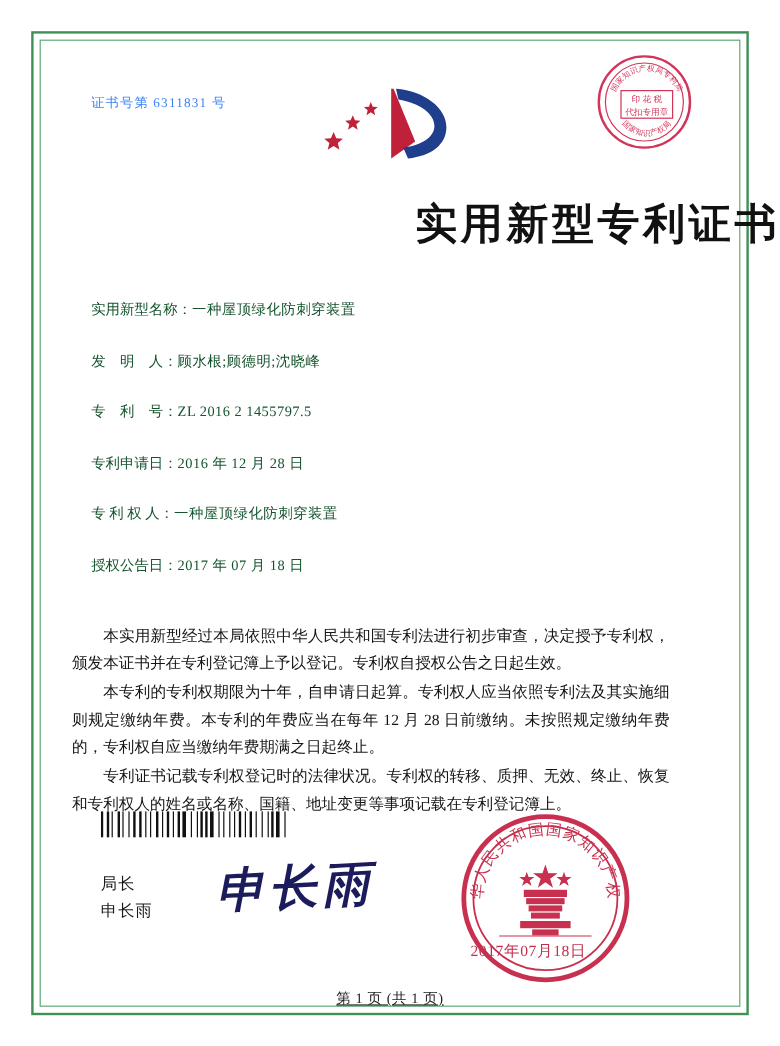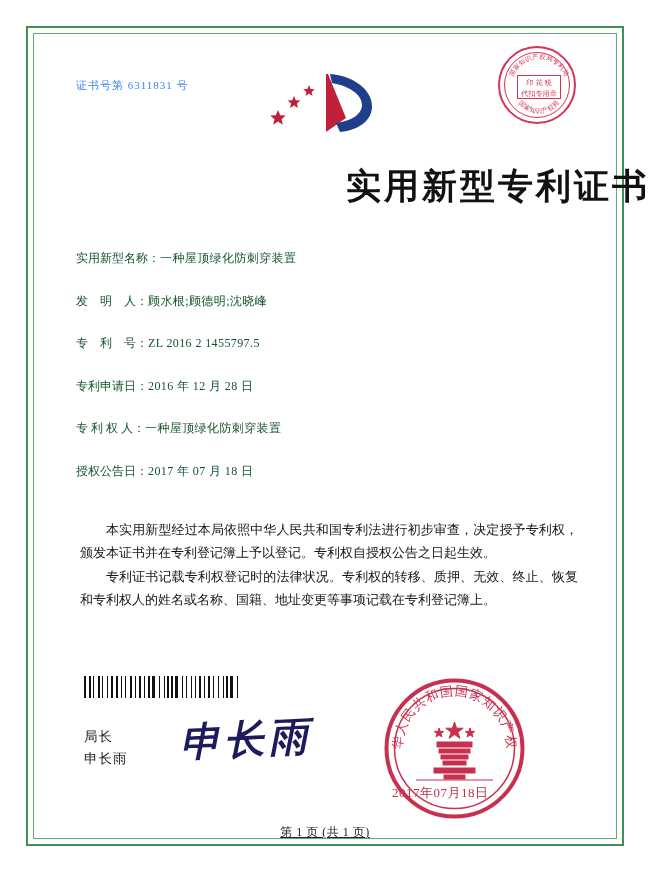--- a/index.html
+++ b/index.html
@@ -127,21 +127,21 @@
   }
   .field-label {
     display: inline-block;
   }
   .field-value {
     display: inline;
     letter-spacing: 0.4px;
   }
   .body-text {
     position: absolute;
-    left: 80px;
+    left: 60px;
     top: 518px;
     width: 498px;
     font-size: 13px;
     line-height: 23px;
     text-align: justify;
     color: #151515;
   }
   .body-text p {
     margin: 0 0 1px 0;
     text-indent: 26px;
@@ -269,20 +269,21 @@
     <div class="field-row">
       <span class="field-label">专 利 权 人：</span><span class="field-value">一种屋顶绿化防刺穿装置</span>
     </div>
     <div class="field-row">
       <span class="field-label">授权公告日：</span><span class="field-value">2017 年 07 月 18 日</span>
     </div>
   </div>
 
   <div class="body-text">
     <p>本实用新型经过本局依照中华人民共和国专利法进行初步审查，决定授予专利权，颁发本证书并在专利登记簿上予以登记。专利权自授权公告之日起生效。</p>
+    <p>本专利的专利权期限为十年，自申请日起算。专利权人应当依照专利法及其实施细则规定缴纳年费。本专利的年费应当在每年 12 月 28 日前缴纳。未按照规定缴纳年费的，专利权自应当缴纳年费期满之日起终止。</p>
     <p>专利证书记载专利权登记时的法律状况。专利权的转移、质押、无效、终止、恢复和专利权人的姓名或名称、国籍、地址变更等事项记载在专利登记簿上。</p>
   </div>
 
   <div class="barcode">
       <i style="width: 2.4px; margin-right: 0.9px;"></i>
       <i style="width: 0.8px; margin-right: 0.9px; background: transparent;"></i>
       <i style="width: 1.6px; margin-right: 0.9px;"></i>
       <i style="width: 0.8px; margin-right: 0.9px; background: transparent;"></i>
       <i style="width: 0.8px; margin-right: 0.9px;"></i>
       <i style="width: 2.4px; margin-right: 0.9px; background: transparent;"></i>

